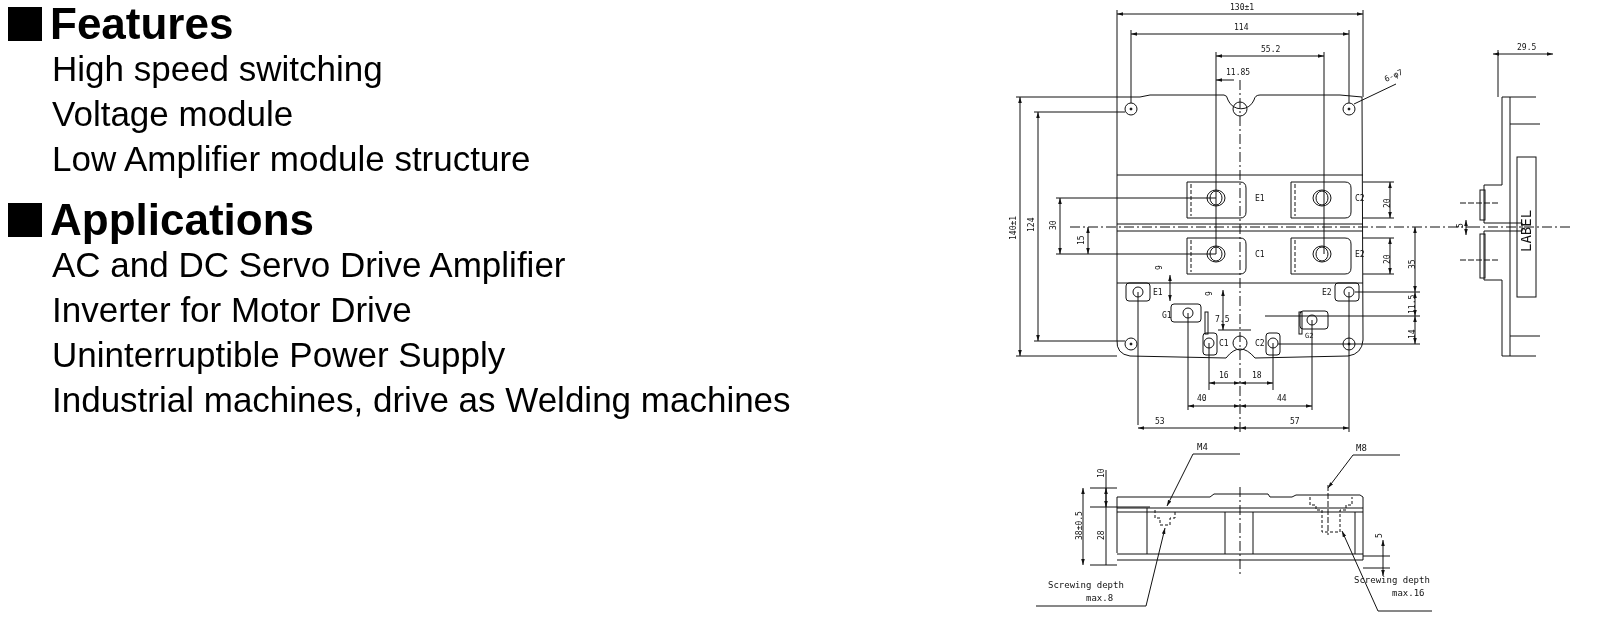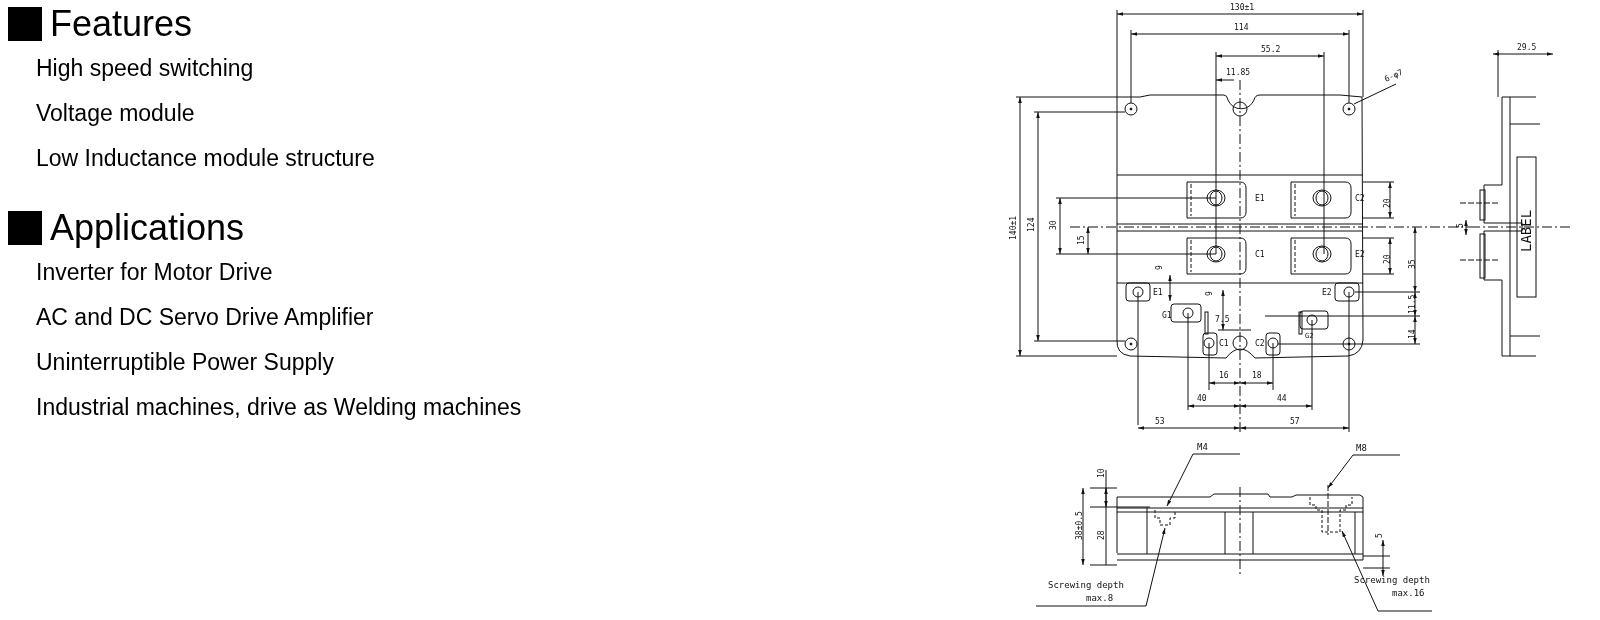--- a/index.html
+++ b/index.html
@@ -1,46 +1,46 @@
 <!DOCTYPE html>
 <html><head>
 <meta charset="utf-8">
 <style>
   html, body { margin: 0; padding: 0; background: #ffffff; }
   body { width: 1600px; height: 620px; position: relative; overflow: hidden; font-family: "Liberation Sans", sans-serif; color: #000; }
   .section { position: absolute; left: 8px; }
   .section-head { display: flex; align-items: center; height: 44px; }
   .bullet-square { width: 34px; height: 34px; background: #000; margin-right: 8px; }
-  .section-title { font-weight: normal; font-size: 36px; line-height: 44px; }
-  .item { font-size: 23px; line-height: 45px; margin-left: 28px; white-space: nowrap; }
+  .section-title { font-weight: bold; font-size: 44px; line-height: 44px; }
+  .item { font-size: 35px; line-height: 45px; margin-left: 44px; white-space: nowrap; }
   #features { top: 2px; }
-  #applications { top: 206px; }
+  #applications { top: 198px; }
   #drawing { position: absolute; left: 0; top: 0; }
   svg text { font-family: "DejaVu Sans Mono", monospace; fill: #111; }
 </style>
 </head>
 <body>
 
 <div class="section" id="features">
   <div class="section-head">
     <span class="bullet-square"></span>
     <span class="section-title">Features</span>
   </div>
   <div class="item">High speed switching</div>
   <div class="item">Voltage module</div>
-  <div class="item">Low Inductance module structure</div>
+  <div class="item">Low Amplifier module structure</div>
 </div>
 
 <div class="section" id="applications">
   <div class="section-head">
     <span class="bullet-square"></span>
     <span class="section-title">Applications</span>
   </div>
+  <div class="item">AC and DC Servo Drive Amplifier</div>
   <div class="item">Inverter for Motor Drive</div>
-  <div class="item">AC and DC Servo Drive Amplifier</div>
   <div class="item">Uninterruptible Power Supply</div>
   <div class="item">Industrial machines, drive as Welding machines</div>
 </div>
 
 <svg id="drawing" width="1600" height="620" viewBox="0 0 1600 620" fill="none" stroke="#111" stroke-width="1">
   <defs>
     <marker id="arr" viewBox="0 0 10 10" refX="10" refY="5" markerWidth="6" markerHeight="6" orient="auto-start-reverse">
       <path d="M0,2 L10,5 L0,8 z" fill="#111" stroke="none"></path>
     </marker>
   </defs>

